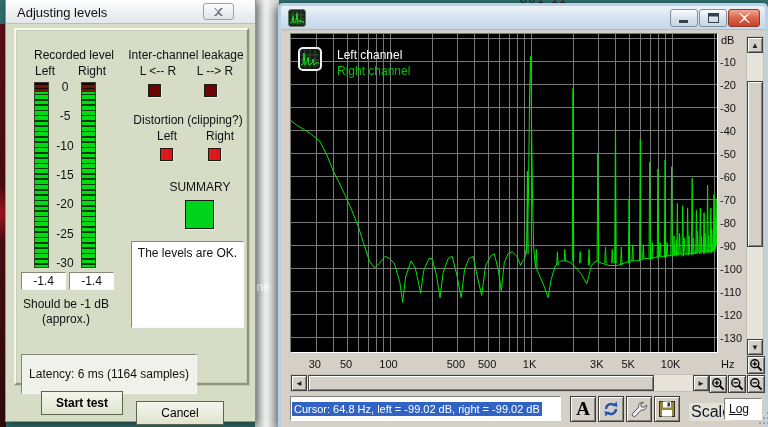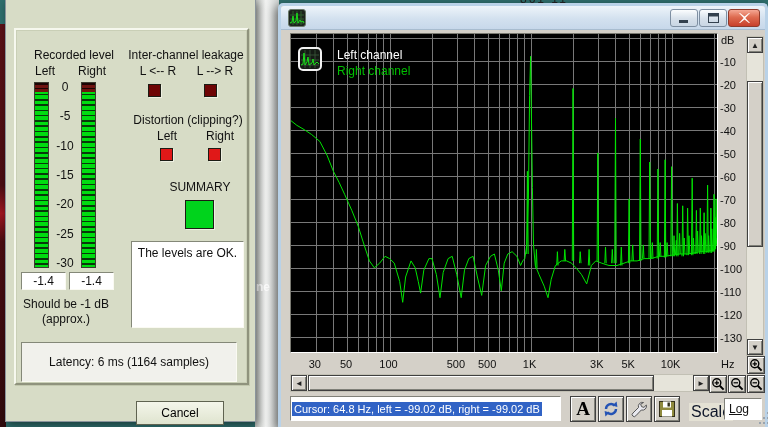--- a/index.html
+++ b/index.html
@@ -32,21 +32,21 @@
   .meter .cap { position:absolute; left:0; top:0; width:100%; height:9px;
       background:repeating-linear-gradient(180deg,#1c0404 0 1.6px,#6e1310 1.6px 4.5px); }
   .mtick { position:absolute; font-size:12px; color:#111; transform:translateX(-50%); }
   .valbox { width:45px; height:18px; background:#fff; border:1px solid; border-color:#848878 #fafaf2 #fafaf2 #848878;
       font-size:12px; color:#111; text-align:center; line-height:17px; }
   .sq { border:1px solid #1c1c14; box-shadow:1px 1px 0 #eef0e2; }
   #summary-box { background:#00d31c; }
   #levels-msg { left:125px; top:241px; width:113px; height:87px; background:#fff;
       border:1px solid; border-color:#848878 #fafaf2 #fafaf2 #848878; font-size:12px; color:#111;
       text-align:center; padding-top:4px; }
-  #latency-box { left:15px; top:342px; width:216px; height:40px; background:#f1f1ec;
+  #latency-box { left:15px; top:354px; width:176px; height:40px; background:#f1f1ec;
       border:1px solid; border-color:#848878 #fafaf2 #fafaf2 #848878; font-size:12px; color:#111;
       display:flex; align-items:center; justify-content:center; }
   .dlg-btn { height:24px; background:linear-gradient(#f4f6ea,#dfe4cf); border:1px solid #5f6350;
       font-size:12px; color:#000; text-align:center; line-height:22px; }
   #btn-start { left:35px; top:391px; width:82px; font-weight:bold; }
   #btn-cancel { left:130px; top:401px; width:88px; }
 
   
   #spec { left:278px; top:3px; width:490px; height:424px; background:#d4d0c8;
     border:3px solid #b9d2e8; border-bottom:none; border-radius:5px 5px 0 0;
@@ -89,20 +89,28 @@
 <body>
 
 <div class="abs" id="bg-left-strip"></div>
 <div class="abs" id="bg-sliver"></div>
 <div class="abs" id="bg-sliver-text">ne</div>
 <div class="abs" id="bg-top-frag">
     <span>861 11</span>
   </div>
 
 <div class="abs" id="dlg">
+  <div class="abs" id="dlg-titlebar">
+    <span class="abs" id="dlg-title">Adjusting levels</span>
+    <div class="abs" id="dlg-close">
+      <svg width="9" height="8" viewBox="0 0 9 8">
+          <path d="M1 0l3 3 3-3h2L5 4l4 4H7L4.5 5.5 2 8H0l4-4L0 0z" fill="#5a6470"></path>
+        </svg>
+    </div>
+  </div>
   <div class="abs" id="dlg-frame"></div>
 
   <div class="abs h1" style="left:68px;top:48px;">Recorded level</div>
   <div class="abs h1" style="left:39px;top:64px;">Left</div>
   <div class="abs h1" style="left:86px;top:64px;">Right</div>
 
   <div class="abs meter" style="left:28px;top:82px;">
       <span class="cap"></span>
     </div>
   <div class="abs meter" style="left:75px;top:82px;">
@@ -133,20 +141,21 @@
   <div class="abs h1" style="left:161px;top:129px;">Left</div>
   <div class="abs h1" style="left:214px;top:129px;">Right</div>
   <div class="abs sq" style="left:154px;top:148px;width:13px;height:13px;background:#e01818;"></div>
   <div class="abs sq" style="left:202px;top:148px;width:13px;height:13px;background:#e01818;"></div>
 
   <div class="abs h1" style="left:194px;top:180px;">SUMMARY</div>
   <div class="abs sq" id="summary-box" style="left:179px;top:200px;width:29px;height:29px;"></div>
   <div class="abs" id="levels-msg">The levels are OK.</div>
 
   <div class="abs" id="latency-box">Latency: 6 ms (1164 samples)</div>
+  <div class="abs dlg-btn" id="btn-start">Start test</div>
   <div class="abs dlg-btn" id="btn-cancel">Cancel</div>
 </div>
 
 <div class="abs" id="spec">
   <div class="abs" id="spec-titlebar">
     <div class="abs" id="app-icon">
       <svg width="16" height="16" viewBox="0 0 16 16">
           <path d="M1 13h14M1 9h14M1 5h14M4 1v14M8 1v14M12 1v14" stroke="#2e5c2e" stroke-width="1"></path>
           <path d="M1 13 L3 12 4 6 5 13 7 11 8 3 9 13 11 10 12 12 14 11 15 13" stroke="#19e019" fill="none" stroke-width="1"></path>
         </svg>

